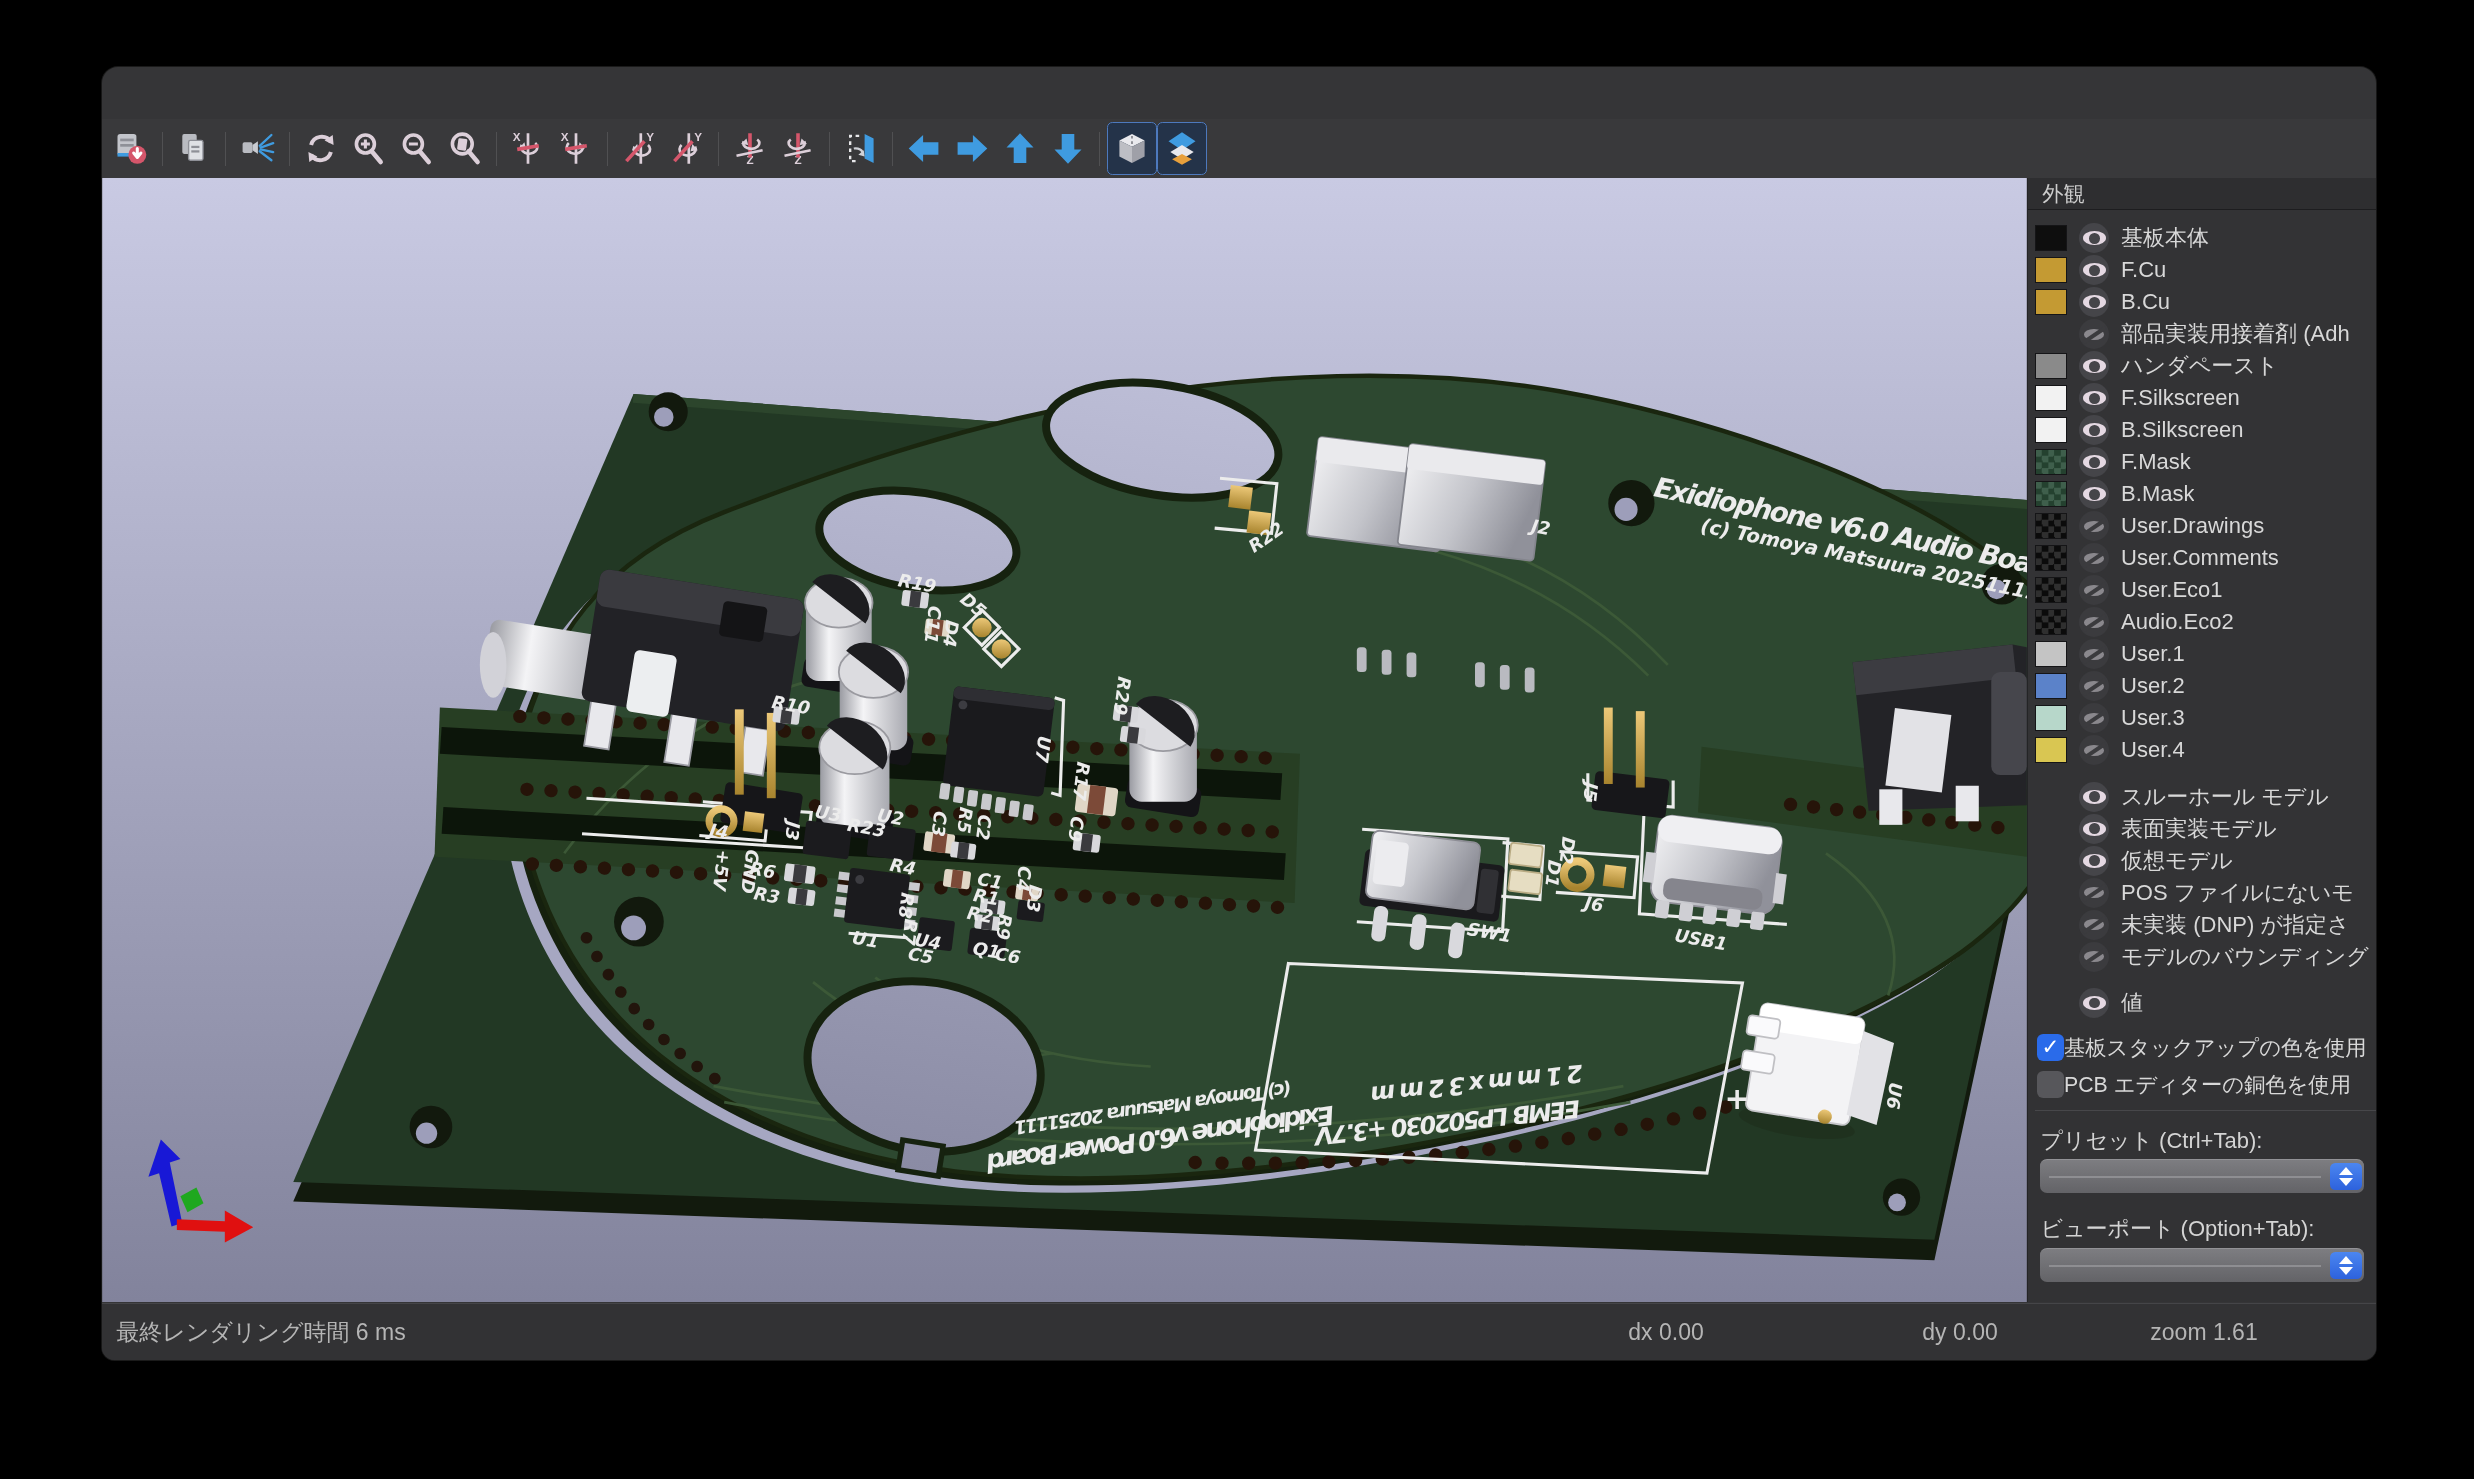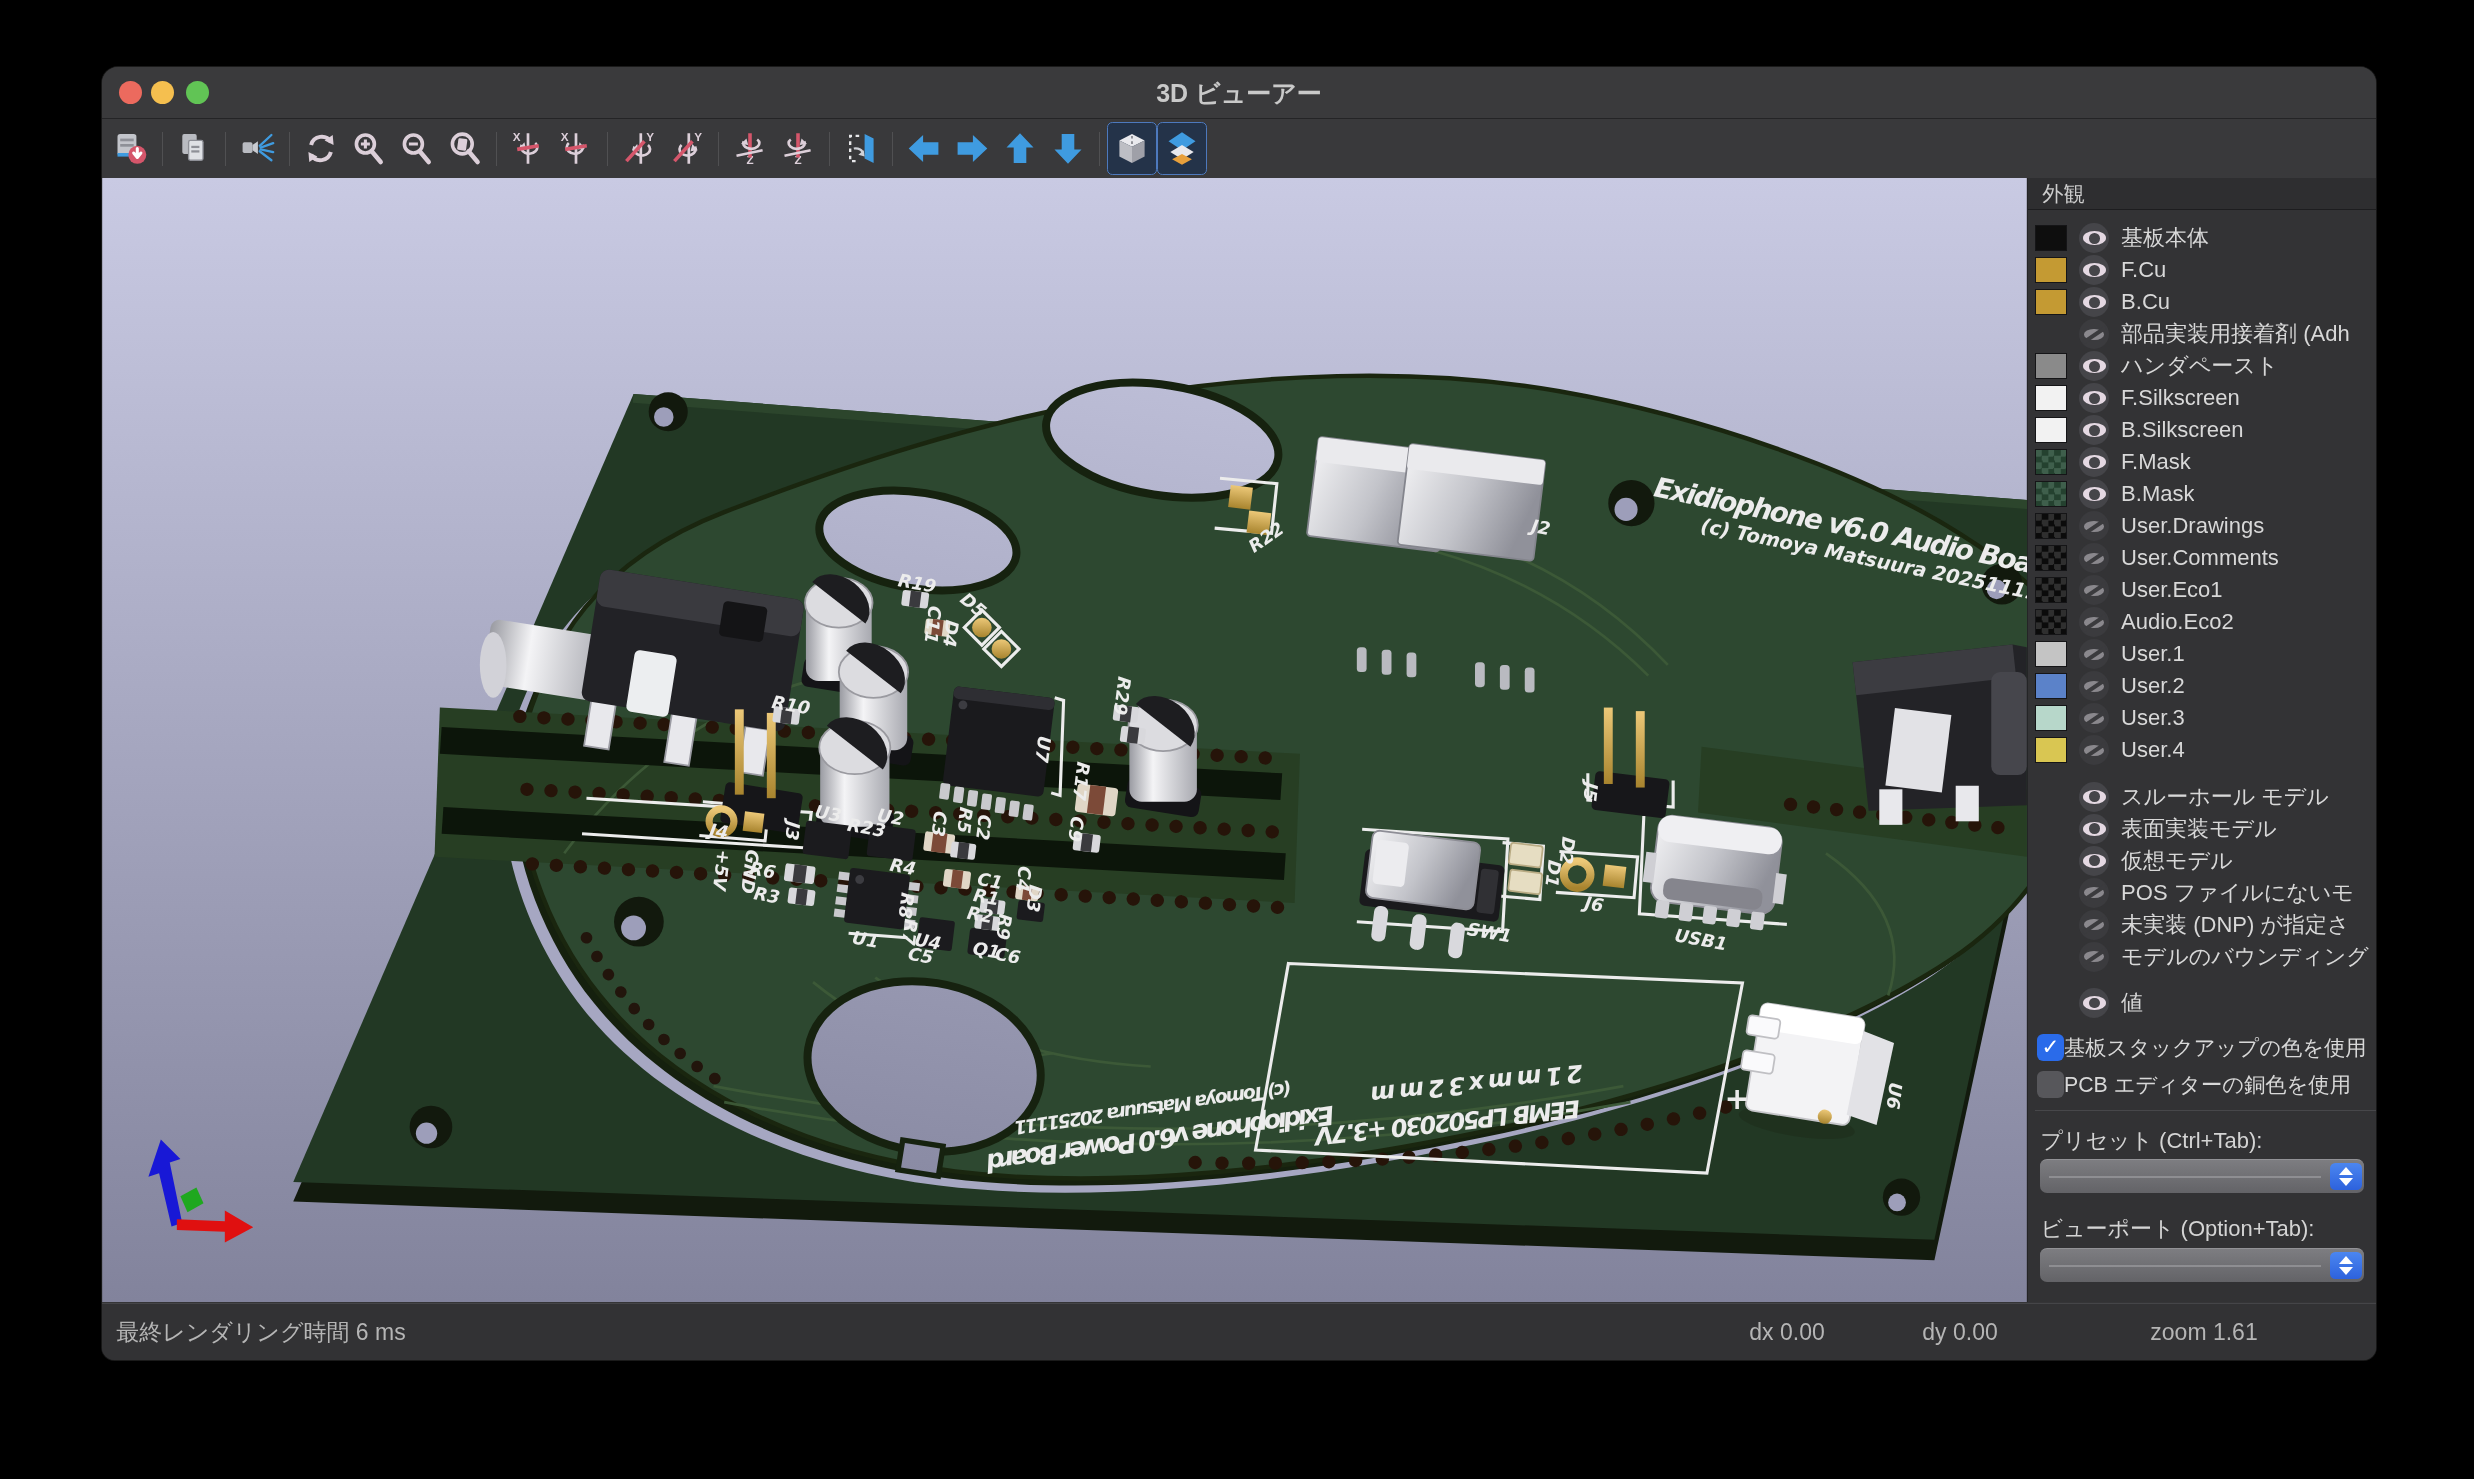--- a/index.html
+++ b/index.html
@@ -49,26 +49,20 @@
   .ddbtn::after{content:"";position:absolute;left:9px;bottom:4.4px;border-left:7.1px solid transparent;border-right:7.1px solid transparent;border-top:8px solid #fff;}
   
   #statusbar{position:absolute;left:0;top:1236px;width:100%;height:58px;background:#323234;border-top:0.9px solid #454548;color:#b5b5b5;font-size:23px;}
   #statusbar span{position:absolute;top:0;line-height:57px;}
   .stat-c{width:178px;text-align:center;}
 </style>
 </head>
 <body>
 
 <div id="window">
-  <div id="titlebar">
-    <div class="tl" style="left:17px;background:#ec6a5e;"></div>
-    <div class="tl" style="left:49px;background:#f5bf4f;"></div>
-    <div class="tl" style="left:84px;background:#61c455;"></div>
-    <div id="titletext">3D ビューアー</div>
-  </div>
 
   <div id="toolbar">
     <button class="tbtn">
         <svg width="39" height="39" viewBox="0 0 40 40">
           <rect x="5" y="4" width="21" height="24" rx="3" fill="#c3c5cb"></rect>
           <rect x="8" y="9" width="15" height="3" fill="#8e9097"></rect>
           <rect x="8" y="15" width="15" height="3" fill="#8e9097"></rect>
           <rect x="5" y="25" width="21" height="4" fill="#3f9be0"></rect>
           <circle cx="27" cy="27" r="10" fill="#d5566b"></circle>
           <path d="M27 20 v9 M23 25 l4 5 l4 -5" stroke="#fff" stroke-width="3.4" fill="none" stroke-linecap="round" stroke-linejoin="round"></path>
@@ -795,18 +789,18 @@
       </div>
     <div class="ddlabel" style="top:1036px;">ビューポート (Option+Tab):</div>
     <div class="dd" style="top:1070px;">
         <span class="line"></span>
         <span class="ddbtn"></span>
       </div>
   </div>
 
   <div id="statusbar">
     <span style="left:14.2px;">最終レンダリング時間 6 ms</span>
-    <span class="stat-c" style="left:1596px;">dx 0.00</span>
+    <span class="stat-c" style="left:1475px;">dx 0.00</span>
     <span class="stat-c" style="left:1769px;">dy 0.00</span>
     <span class="stat-c" style="left:2013px;">zoom 1.61</span>
   </div>
 </div>
 
 
 </body></html>

